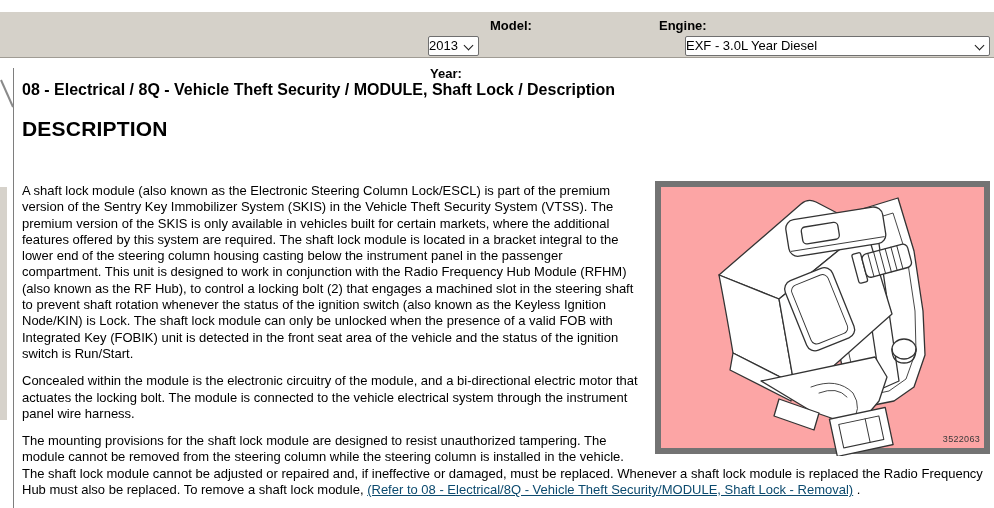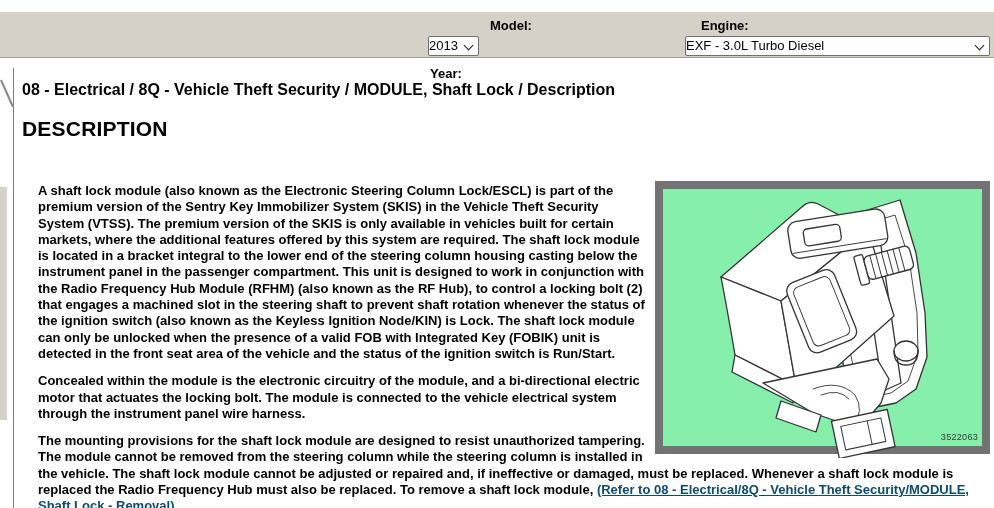--- a/index.html
+++ b/index.html
@@ -49,21 +49,21 @@
     width: 7px; height: 7px;
     border-right: 1.6px solid #1a1a1a;
     border-bottom: 1.6px solid #1a1a1a;
     transform: rotate(45deg);
   }
   .sel-year   { left: 428px; width: 51px; }
   .sel-model  { left: 488px; width: 188px; }
   .sel-engine { left: 685px; width: 305px; }
   .lbl-year   { left: 430px; margin-top: 48px; }
   .lbl-model  { left: 490px; }
-  .lbl-engine { left: 701px; }
+  .lbl-engine { left: 659px; }
 
   
   .frame-border {
     position: absolute;
     left: 13px; top: 68px;
     width: 1px; height: 440px;
     background: #7e7e7e;
   }
   .corner-diag { position: absolute; left: 0; top: 74px; }
   .left-scroll {
@@ -90,36 +90,36 @@
     font-size: 21px;
     line-height: 24px;
     font-weight: bold;
     letter-spacing: 0.2px;
   }
   .body-text {
     margin-top: 42px;
     font-size: 13px;
     line-height: 16.3px;
   }
-  .body-text p { margin: 0 0 11px 16px; font-weight: bold; }
+  .body-text p { margin: 0 0 11px 0; }
   .refer-link {
     color: #0c4a6e;
     text-decoration: underline;
     cursor: pointer;
   }
 
   
   .figure {
     position: relative;
     float: right;
     width: 335px;
     height: 273px;
     margin: -2px 0 8px 10px;
-    border: 8px solid #737373;
-    background: #86efac;
+    border: 6px solid #737373;
+    background: #fca5a5;
   }
   .fig-number {
     position: absolute;
     right: 4px; bottom: 1px;
     font-size: 9px;
     color: #3a3a3a;
     letter-spacing: 0.3px;
   }
 </style>
 </head>
@@ -130,21 +130,21 @@
   <div class="toolbar">
     <span class="tb-label lbl-year">Year:</span>
     <span class="tb-label lbl-model">Model:</span>
     <span class="tb-label lbl-engine">Engine:</span>
 
     <div class="select sel-year">
       <span>2013</span>
       <span class="chev"></span>
     </div>
     <div class="select sel-engine">
-      <span>EXF - 3.0L Turbo Diesel</span>
+      <span>EXF - 3.0L Year Diesel</span>
       <span class="chev"></span>
     </div>
   </div>
 
   <div class="frame-border"></div>
   <svg class="corner-diag" width="16" height="38">
     <line x1="1" y1="6" x2="13" y2="33" stroke="#8a8a8a" stroke-width="2"></line>
   </svg>
   <div class="left-scroll"></div>
 

